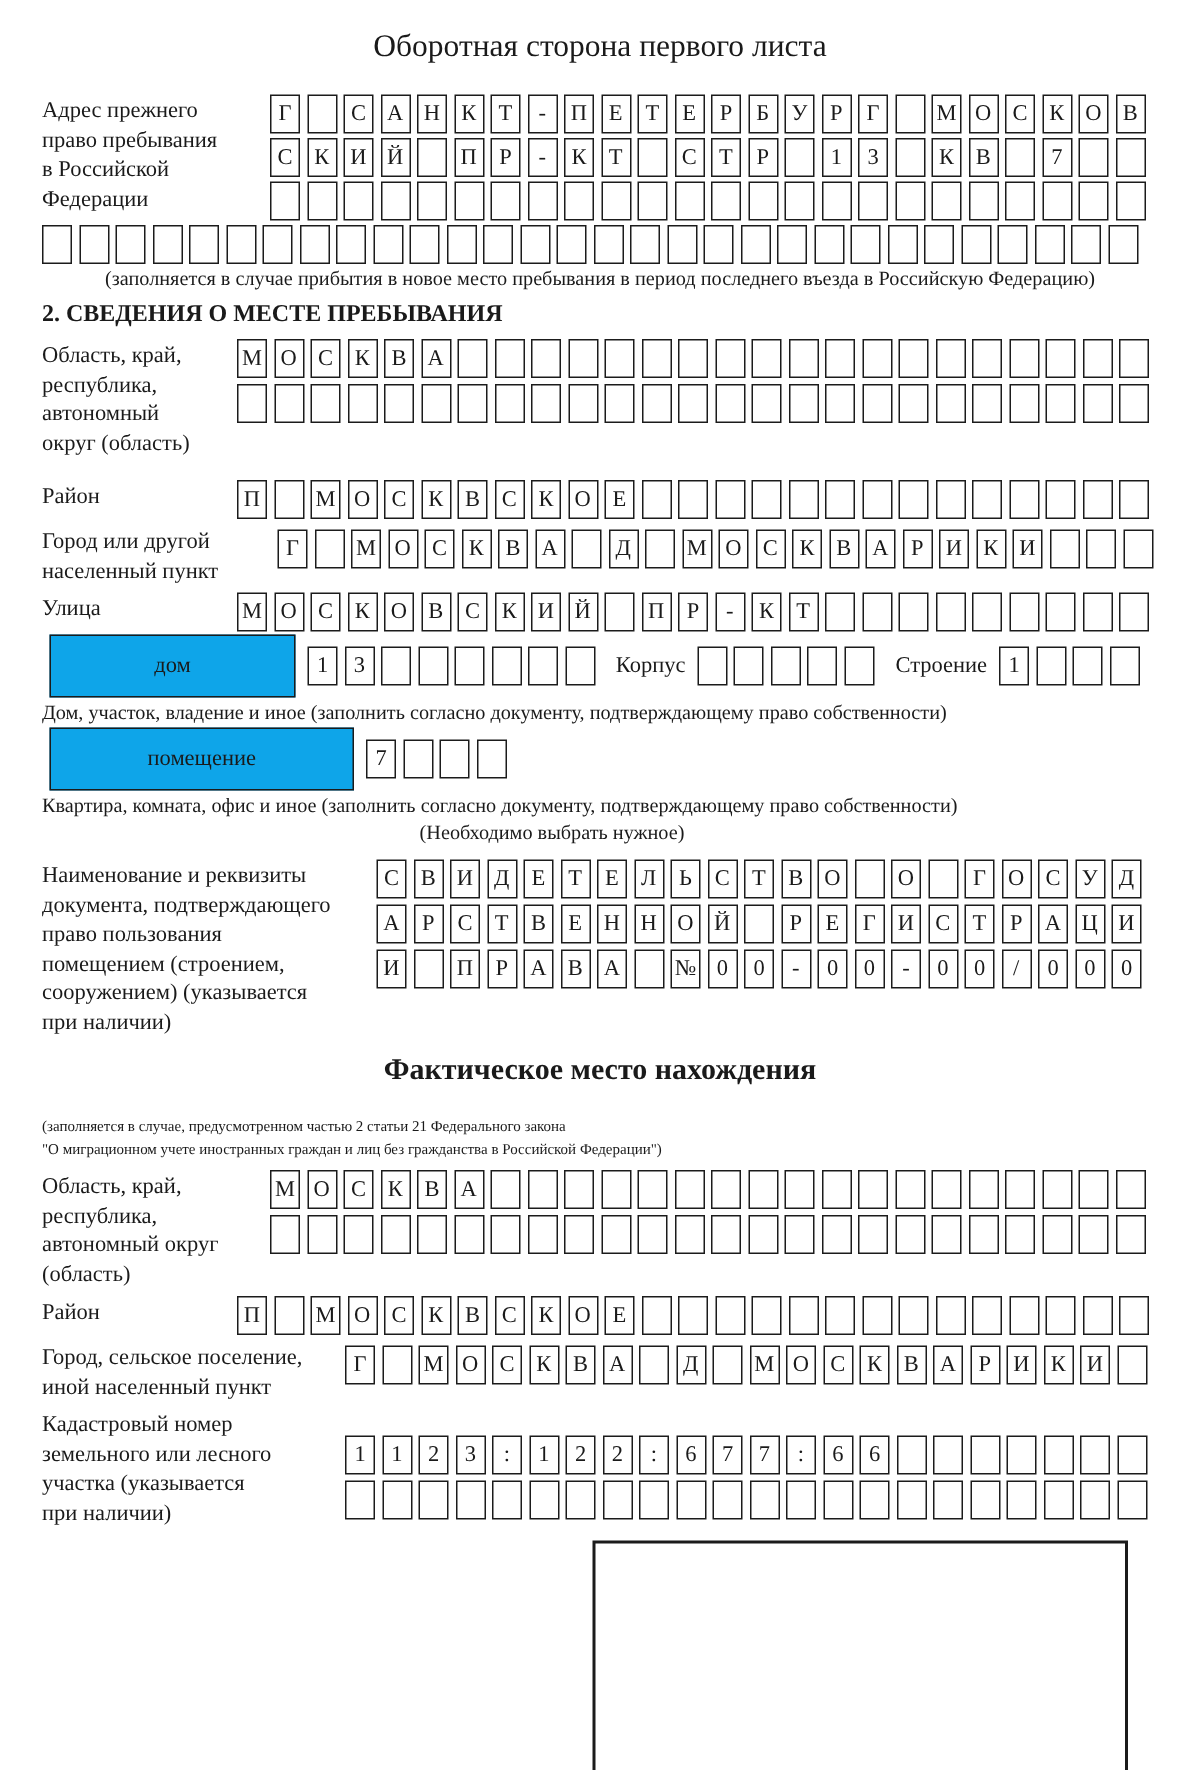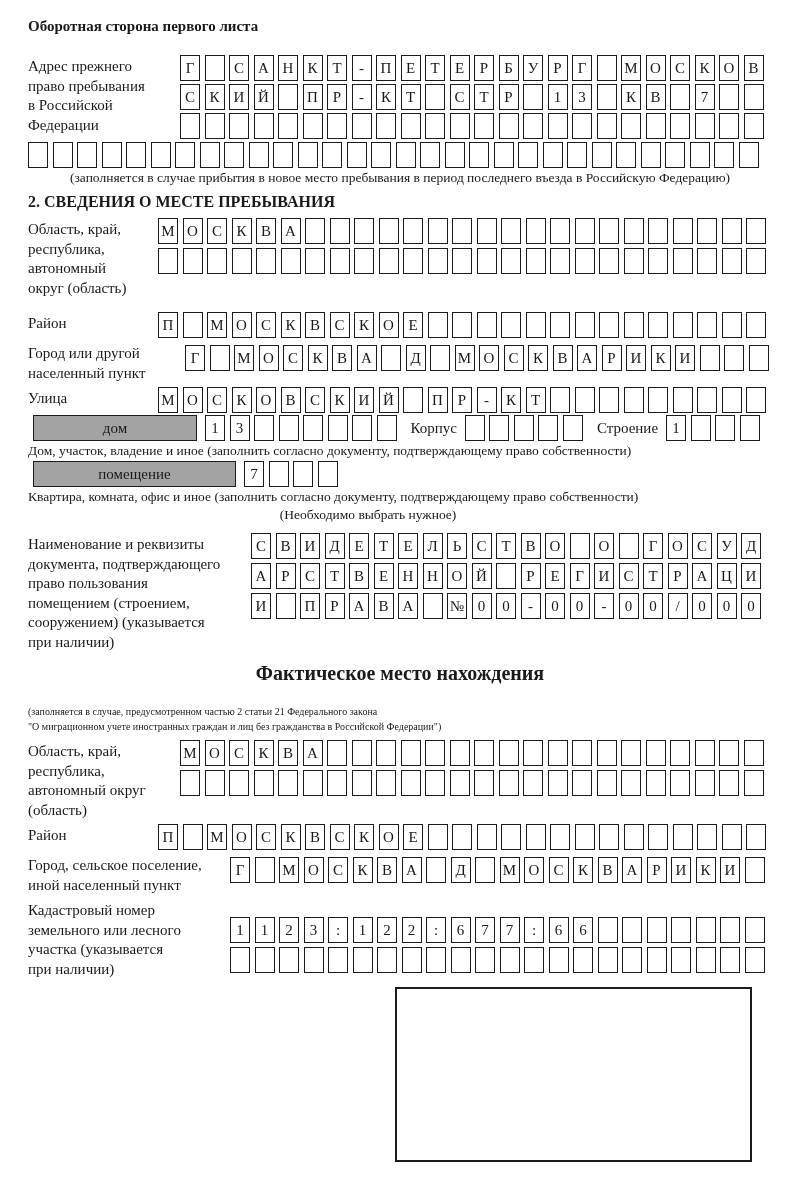--- a/index.html
+++ b/index.html
@@ -1,42 +1,42 @@
 <!DOCTYPE html>
 <html><head>
 <meta charset="utf-8">
 <style>
   html,body{margin:0;padding:0;background:#fff;}
   .page{
     width:800px;height:1180px;margin:0 auto;background:#ffffff;color:#1a1a1a;
     font-family:"Liberation Serif","DejaVu Serif",serif;font-size:15px;
     box-sizing:border-box;padding:18px 28px 0 28px;overflow:hidden;
   }
-  .header{ text-align:left;font-size:15px;margin-bottom:20px;font-weight:bold; }
+  .header{ text-align:center;font-size:21px;margin-bottom:20px; }
 
   .fieldrow{ display:flex;align-items:flex-start; }
   .label{ flex:0 0 auto;white-space:pre-line;line-height:1.3;font-size:15px;padding-top:2px; }
   .lw152{width:152px;} .lw130{width:130px;} .lw157{width:157px;} .lw202{width:202px;} .lw223{width:223px;}
   .rows{ display:flex;flex-direction:column;gap:3px; }
   .cellrow{ display:flex;gap:4.5px; }
   .cell{
     flex:0 0 auto;width:20px;height:26px;box-sizing:border-box;
     border:1.5px solid #1b1b1b;display:flex;align-items:center;justify-content:center;
     font-size:15px;line-height:1;background:#fff;
   }
   .fullrow{ margin-top:3px; }
   .caption{ font-size:13.5px;margin-top:2px; }
   .center{ text-align:center; }
   .section-title{ text-align:left;font-weight:bold;font-size:16px;margin:7px 0 7px 0; }
   .mb3{margin-bottom:3px;} .mb4{margin-bottom:4px;} .mb6{margin-bottom:6px;} .mb14{margin-bottom:14px;}
 
   .house-row{ display:flex;align-items:center;margin:2px 0 1px 0; }
   .namedbox{
-    box-sizing:border-box;border:1.5px solid #1b1b1b;height:26px;display:flex;
-    align-items:center;justify-content:center;font-size:15px;background:#a3a3a3;flex:0 0 auto;
+    box-sizing:border-box;border:1.5px solid #1b1b1b;height:42px;display:flex;
+    align-items:center;justify-content:center;font-size:15px;background:#0ea5e9;flex:0 0 auto;
   }
   .house-box{ width:164px;margin-left:5px;margin-right:8px; }
   .apt-box{ width:203px;margin-left:5px;margin-right:8px; }
   .inline-label{ margin:0 8px 0 14px;font-size:15px; }
 
   .stay-row{ display:flex;align-items:center;margin-top:4px; }
   .cbox{
     box-sizing:border-box;width:22px;height:26px;border:1.5px solid #1b1b1b;
     display:flex;align-items:center;justify-content:center;font-size:15px;flex:0 0 auto;
   }

